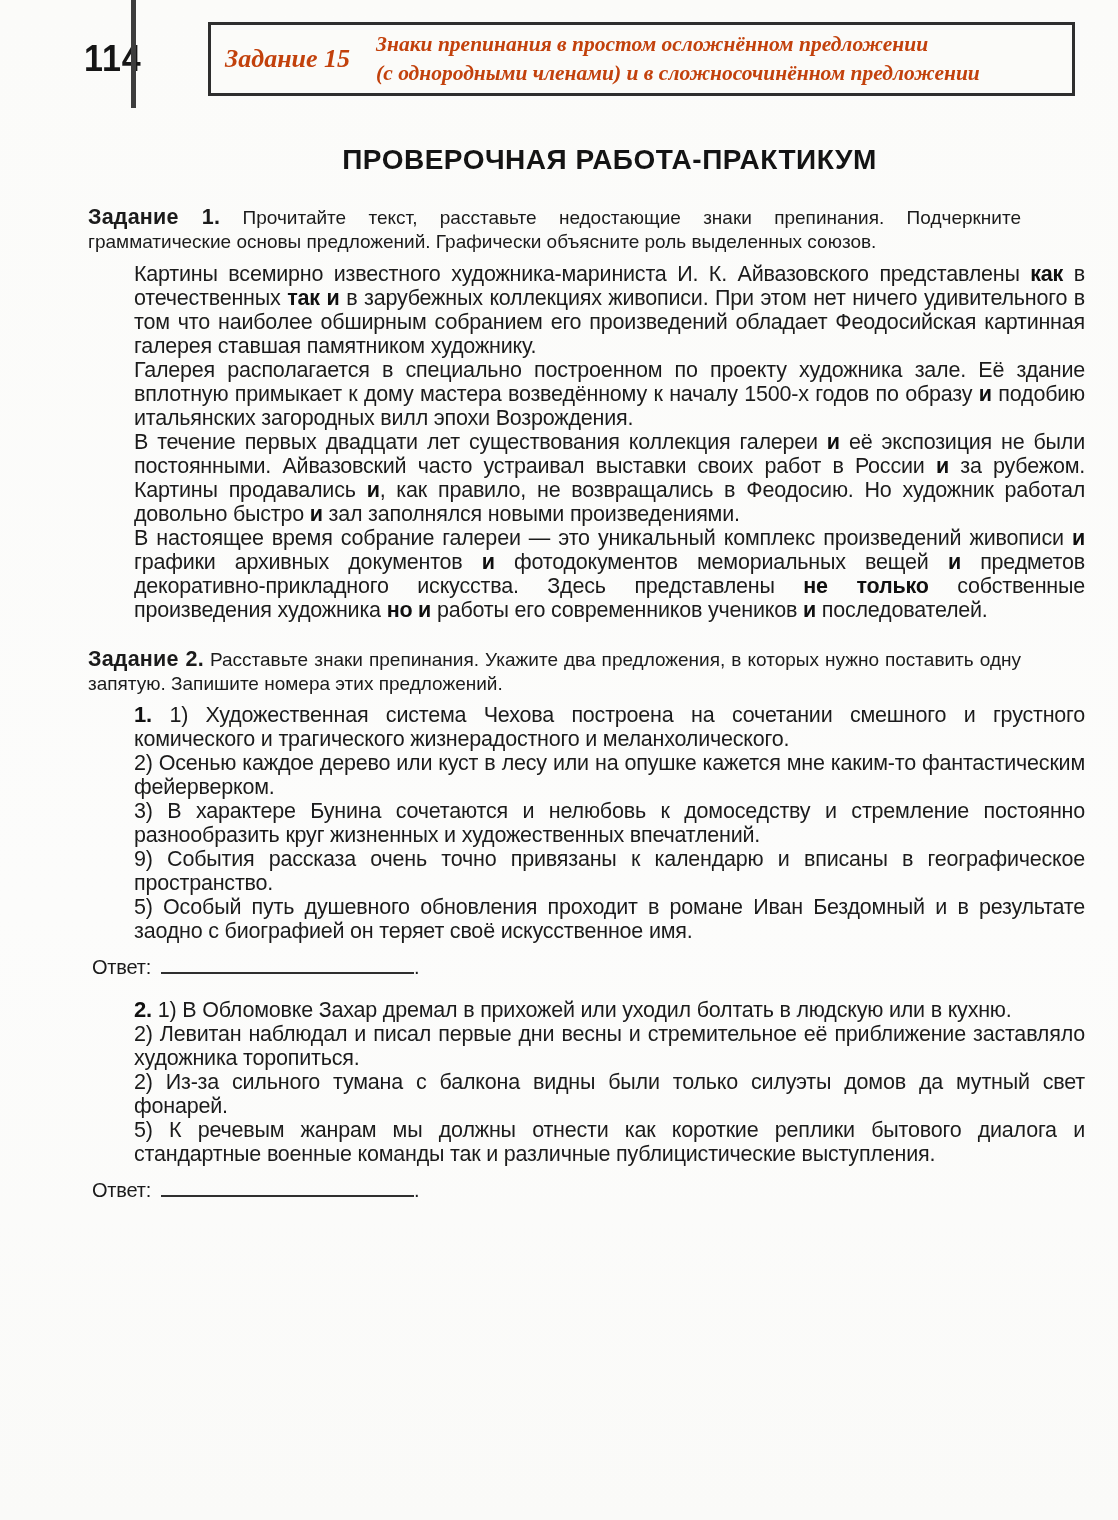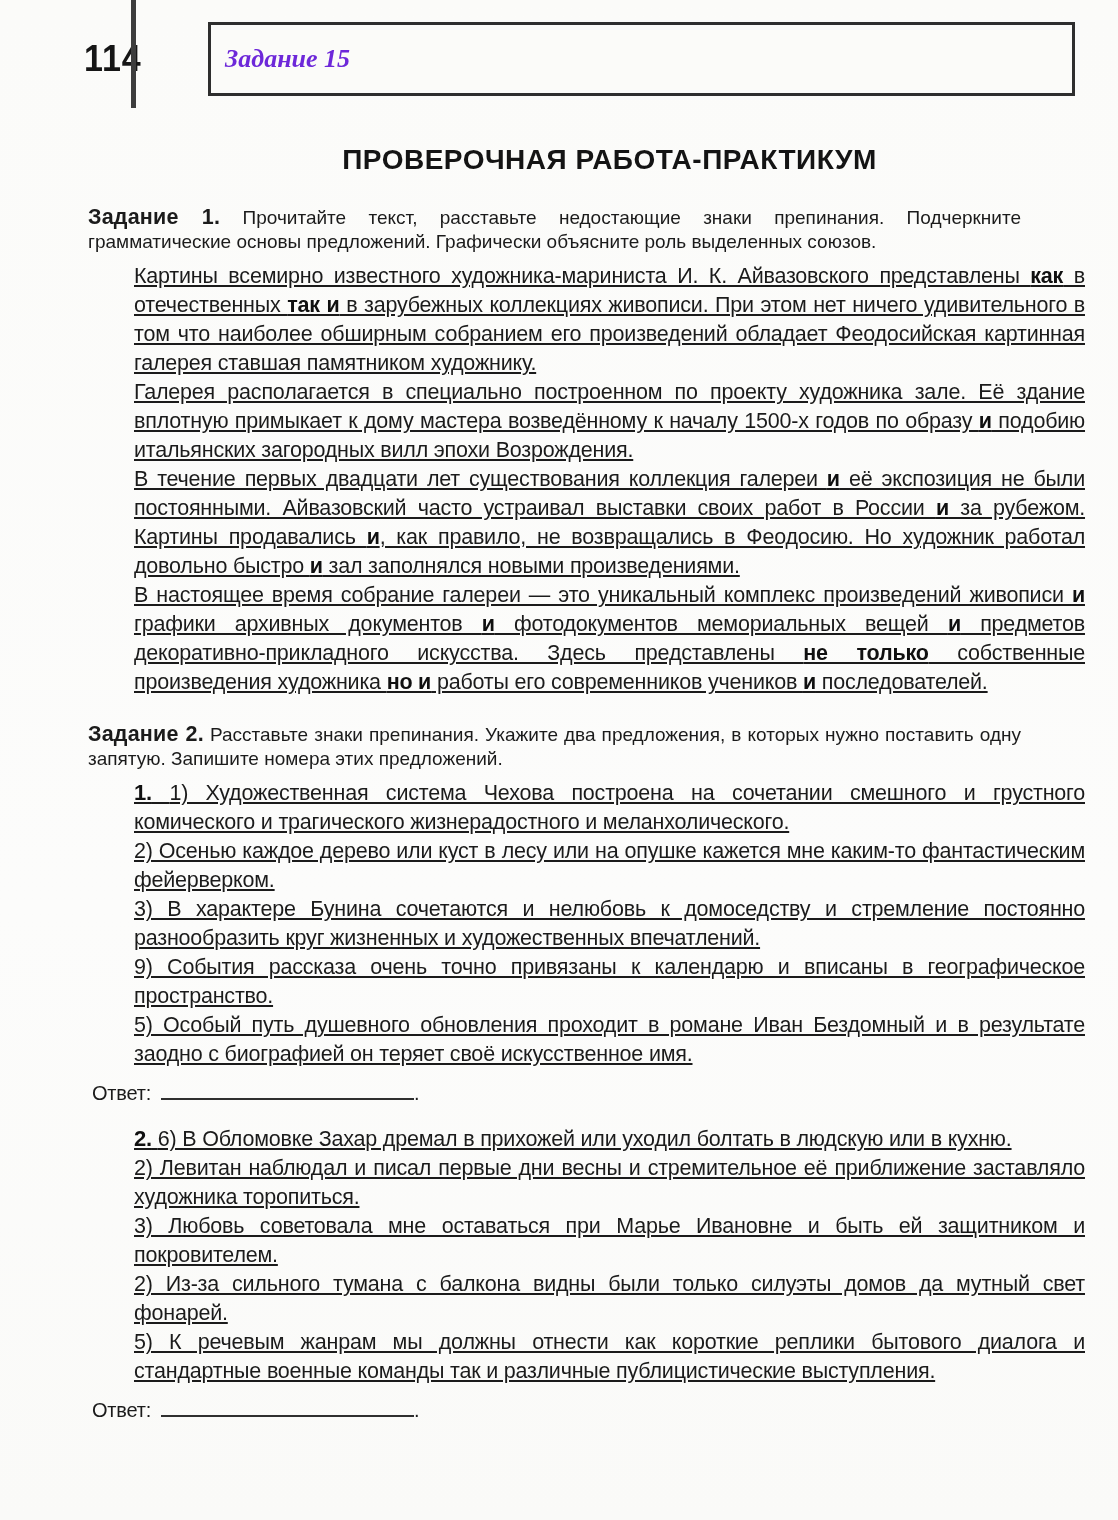--- a/index.html
+++ b/index.html
@@ -30,21 +30,21 @@
   }
   .header-box {
     position: absolute; left: 208px; top: 22px;
     width: 867px; height: 74px;
     border: 3px solid #2e2e2e;
     box-sizing: border-box;
     display: flex; align-items: center;
     padding-left: 14px;
     font-family: "Liberation Serif", serif;
     font-style: italic; font-weight: bold;
-    color: #6d28d9;
+    color: #c2410c;
     background: #fbfbf9;
   }
   .hb-label { font-size: 26px; white-space: nowrap; margin-right: 26px; }
   .hb-topic { font-size: 21.5px; line-height: 29px; }
 
   
   .content {
     position: absolute; top: 134px; left: 0;
     width: 1036px; box-sizing: border-box;
     padding: 0 15px 0 88px;
@@ -57,22 +57,22 @@
   }
   .instr {
     margin: 30px 0 0 0;
     font-size: 19px; line-height: 23.5px;
     text-align: justify;
   }
   .instr.second { margin-top: 26px; }
   .instr-label { font-size: 21.5px; font-weight: bold; letter-spacing: 0.2px; }
   .text-block, .exercise {
     margin: 9px 0 0 46px; width: 951px;
-    font-size: 21.5px; line-height: 29px;
-    text-align: justify; letter-spacing: -0.2px; text-decoration: underline;
+    font-size: 21.5px; line-height: 24px;
+    text-align: justify; letter-spacing: -0.2px;
   }
   .exercise { margin-top: 8px; }
   .bodyp { margin: 0; }
   .bodyp b, .ex-num { color: #101010; }
   .ex-num { font-size: 22px; }
   .answer-row {
     margin: 13px 0 0 4px;
     font-size: 20px; letter-spacing: -0.2px;
   }
   .answer-blank {
@@ -86,20 +86,24 @@
 </head>
 <body>
 
 <div class="page">
 
   <div class="page-num">114</div>
   <div class="side-rule"></div>
 
   <div class="header-box">
     <div class="hb-label">Задание 15</div>
+    <div class="hb-topic">
+      <div>Знаки препинания в простом осложнённом предложении</div>
+      <div>(с однородными членами) и в сложносочинённом предложении</div>
+    </div>
   </div>
 
   <div class="content">
 
     <div class="main-title">ПРОВЕРОЧНАЯ РАБОТА-ПРАКТИКУМ</div>
 
     <p class="instr"><b class="instr-label">Задание 1.</b> <span>Прочитайте текст, расставьте недостающие знаки препинания. Подчеркните грамматические основы предложений. Графически объясните роль выделенных союзов.</span></p>
 
     <div class="text-block">
       <p class="bodyp"><span>Картины всемирно известного художника-мариниста И. К. Айвазовского представлены </span><b>как</b><span> в отечественных </span><b>так и</b><span> в зарубежных коллекциях живописи. При этом нет ничего удивительного в том что наиболее обширным собранием его произведений обладает Феодосийская картинная галерея ставшая памятником художнику.</span></p>
@@ -114,23 +118,22 @@
       <p class="bodyp"><b class="ex-num">1.</b> <span>1) Художественная система Чехова построена на сочетании смешного и грустного комического и трагического жизнерадостного и меланхолического.</span></p>
       <p class="bodyp">2) Осенью каждое дерево или куст в лесу или на опушке кажется мне каким-то фантастическим фейерверком.</p>
       <p class="bodyp">3) В характере Бунина сочетаются и нелюбовь к домоседству и стремление постоянно разнообразить круг жизненных и художественных впечатлений.</p>
       <p class="bodyp">9) События рассказа очень точно привязаны к календарю и вписаны в географическое пространство.</p>
       <p class="bodyp">5) Особый путь душевного обновления проходит в романе Иван Бездомный и в результате заодно с биографией он теряет своё искусственное имя.</p>
     </div>
 
     <div class="answer-row"><span>Ответ:</span><span class="answer-blank"></span><span>.</span></div>
 
     <div class="exercise two">
-      <p class="bodyp"><b class="ex-num">2.</b> <span>6) В Обломовке Захар дремал в прихожей или уходил болтать в людскую или в кухню.</span></p>
+      <p class="bodyp"><b class="ex-num">2.</b> <span>1) В Обломовке Захар дремал в прихожей или уходил болтать в людскую или в кухню.</span></p>
       <p class="bodyp">2) Левитан наблюдал и писал первые дни весны и стремительное её приближение заставляло художника торопиться.</p>
-      <p class="bodyp">3) Любовь советовала мне оставаться при Марье Ивановне и быть ей защитником и покровителем.</p>
       <p class="bodyp">2) Из-за сильного тумана с балкона видны были только силуэты домов да мутный свет фонарей.</p>
       <p class="bodyp">5) К речевым жанрам мы должны отнести как короткие реплики бытового диалога и стандартные военные команды так и различные публицистические выступления.</p>
     </div>
 
     <div class="answer-row"><span>Ответ:</span><span class="answer-blank"></span><span>.</span></div>
 
   </div>
 </div>
 
 </body></html>

